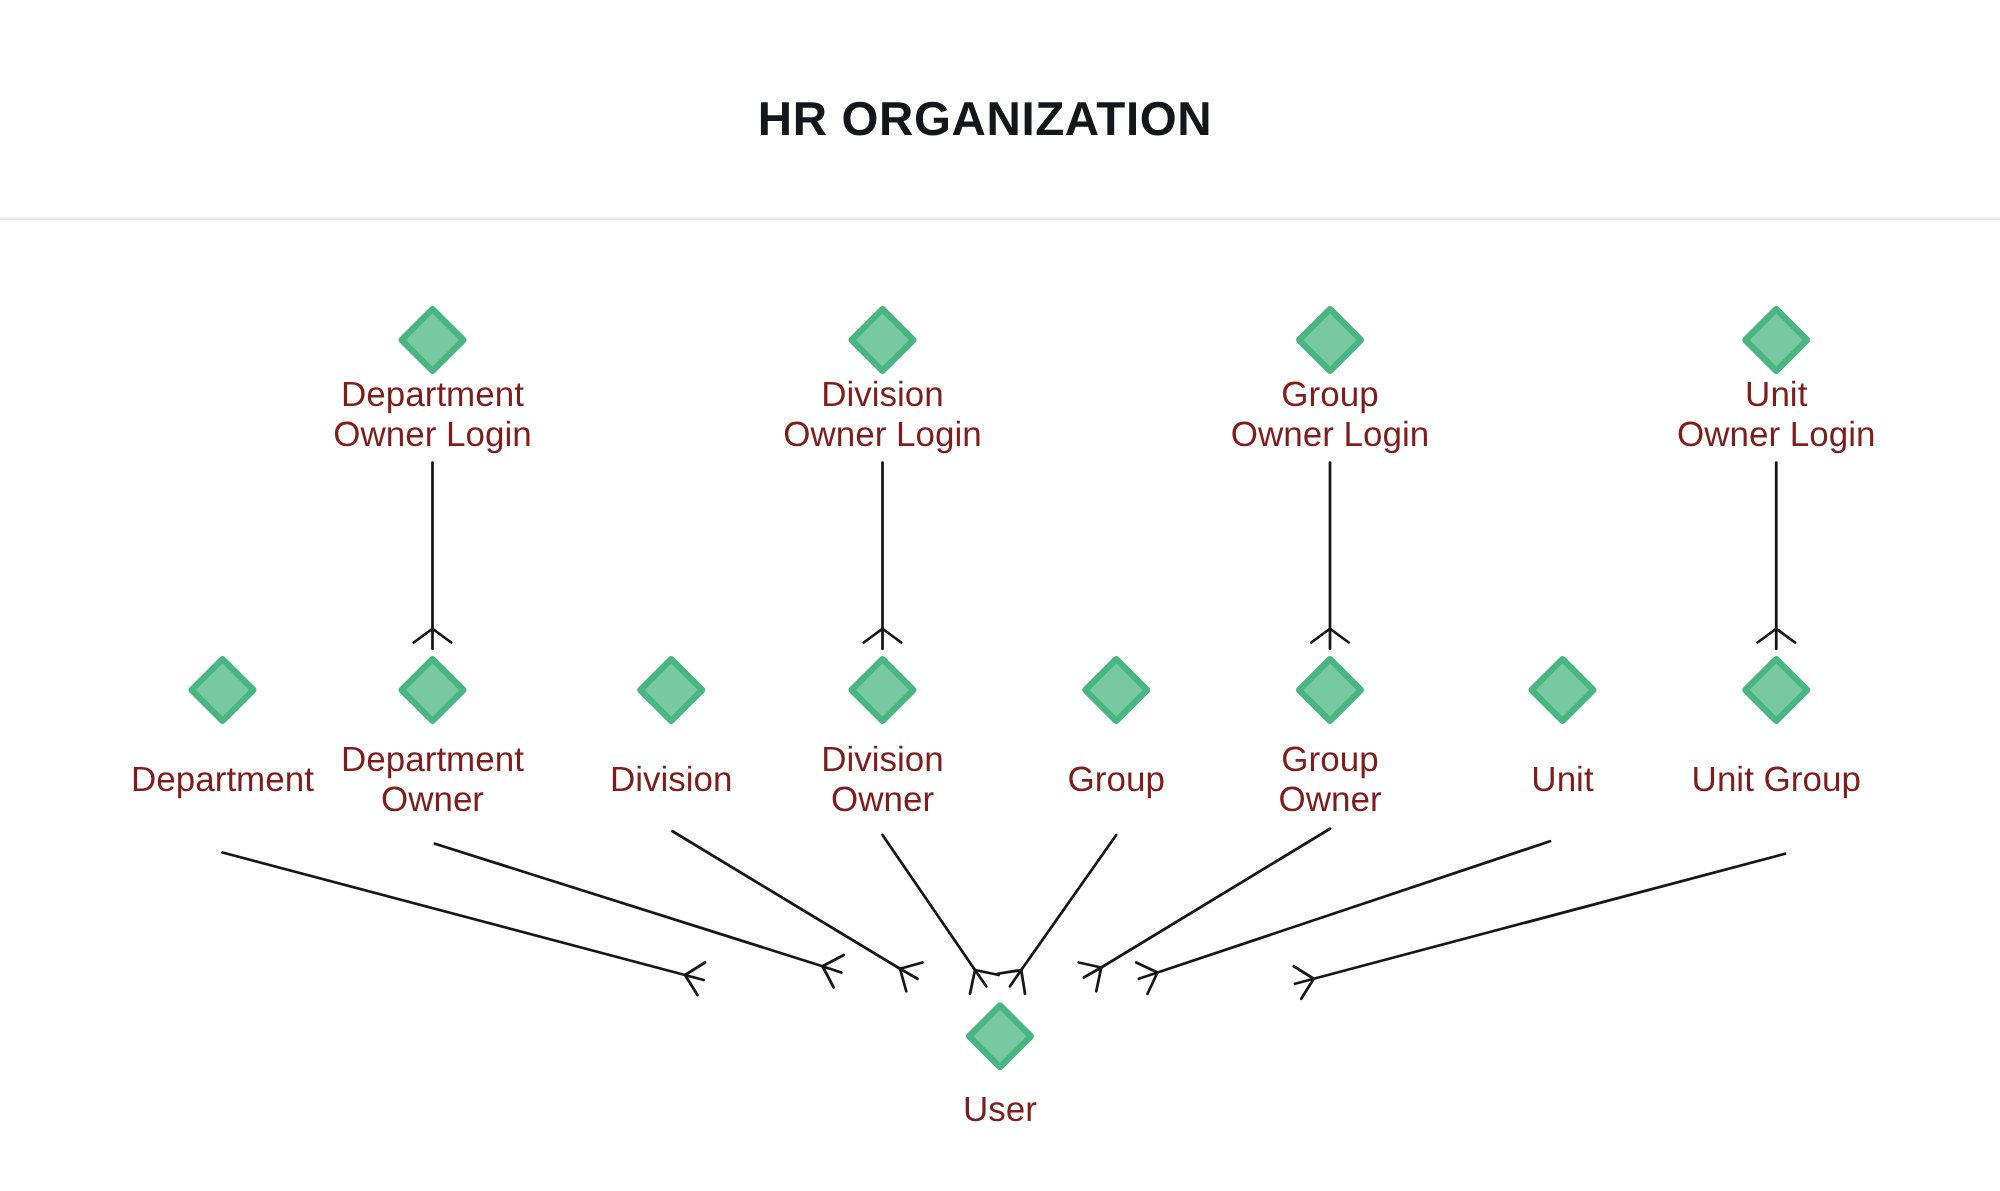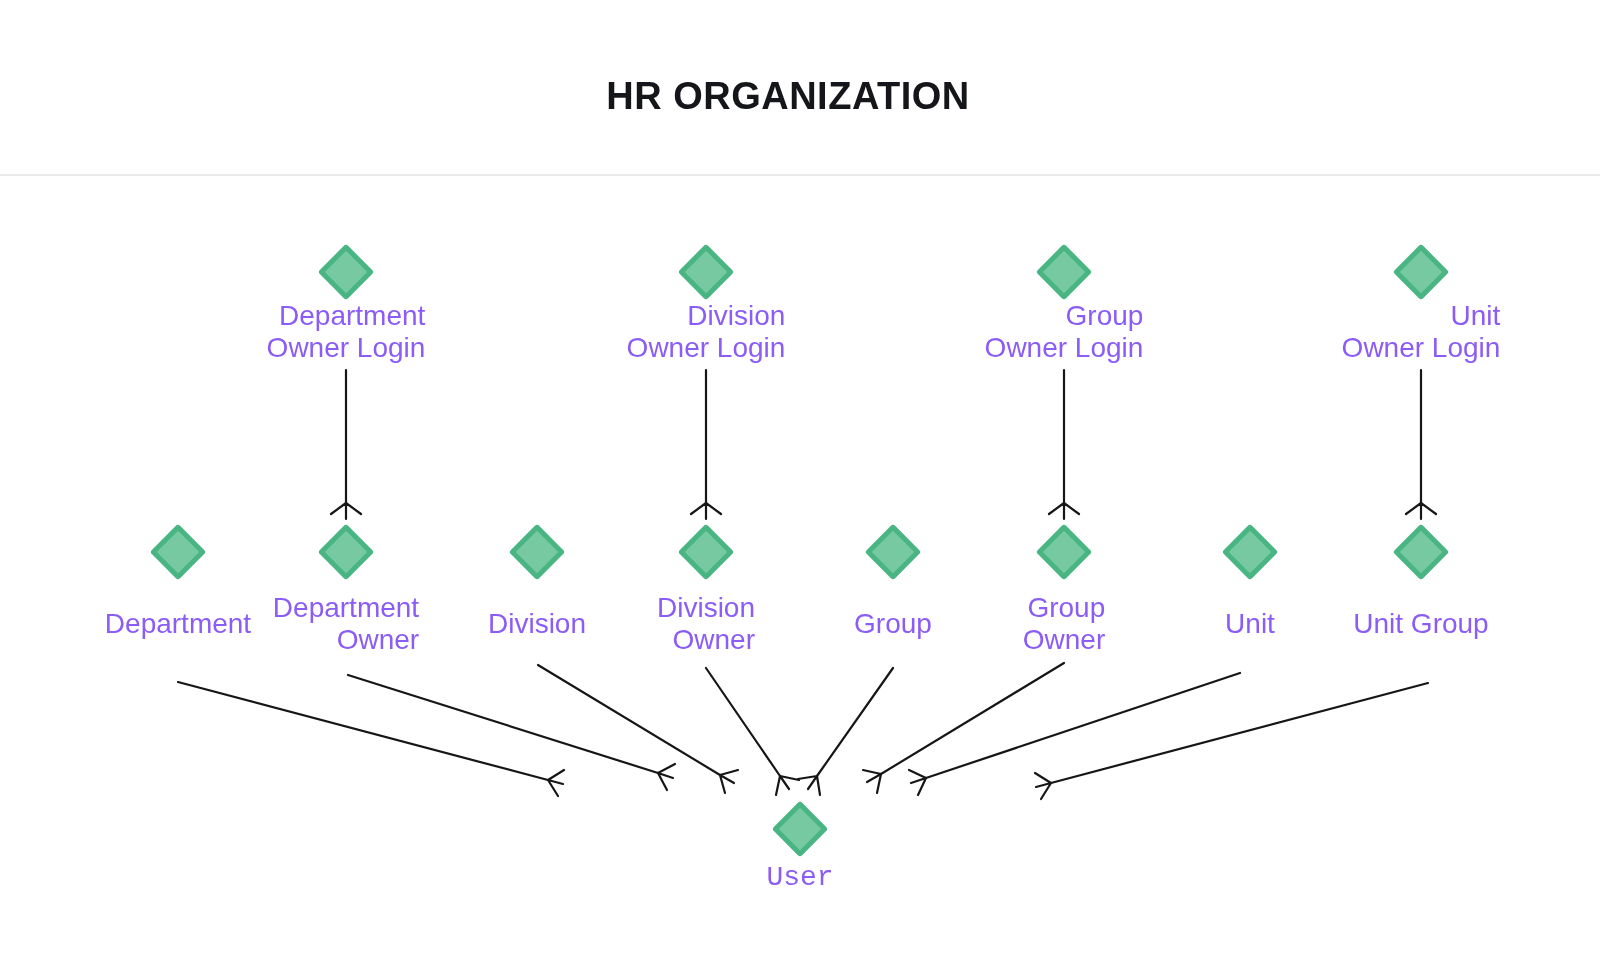--- a/index.html
+++ b/index.html
@@ -55,29 +55,29 @@
     transform: rotate(45deg);
   }
   .node-label {
     position: absolute;
     left: -130px;
     width: 260px;
     height: 64px;
     display: flex;
     align-items: center;
     justify-content: center;
-    text-align: right;
+    text-align: center;
     font-size: 28px;
     line-height: 32px;
-    color: #8b5cf6;
+    color: #7f1d1d;
     white-space: pre-line;
   }
   .label-top  { top: 28px; }
   .label-mid  { top: 40px; }
-  .label-user { top: 17px; font-family: Liberation Mono, monospace; }
+  .label-user { top: 27px; }
   #edges {
     position: absolute;
     left: 0;
     top: 0;
   }
   #edges line, #edges path {
     stroke: #161616;
     stroke-width: 2.2;
     fill: none;
     stroke-linecap: round;

